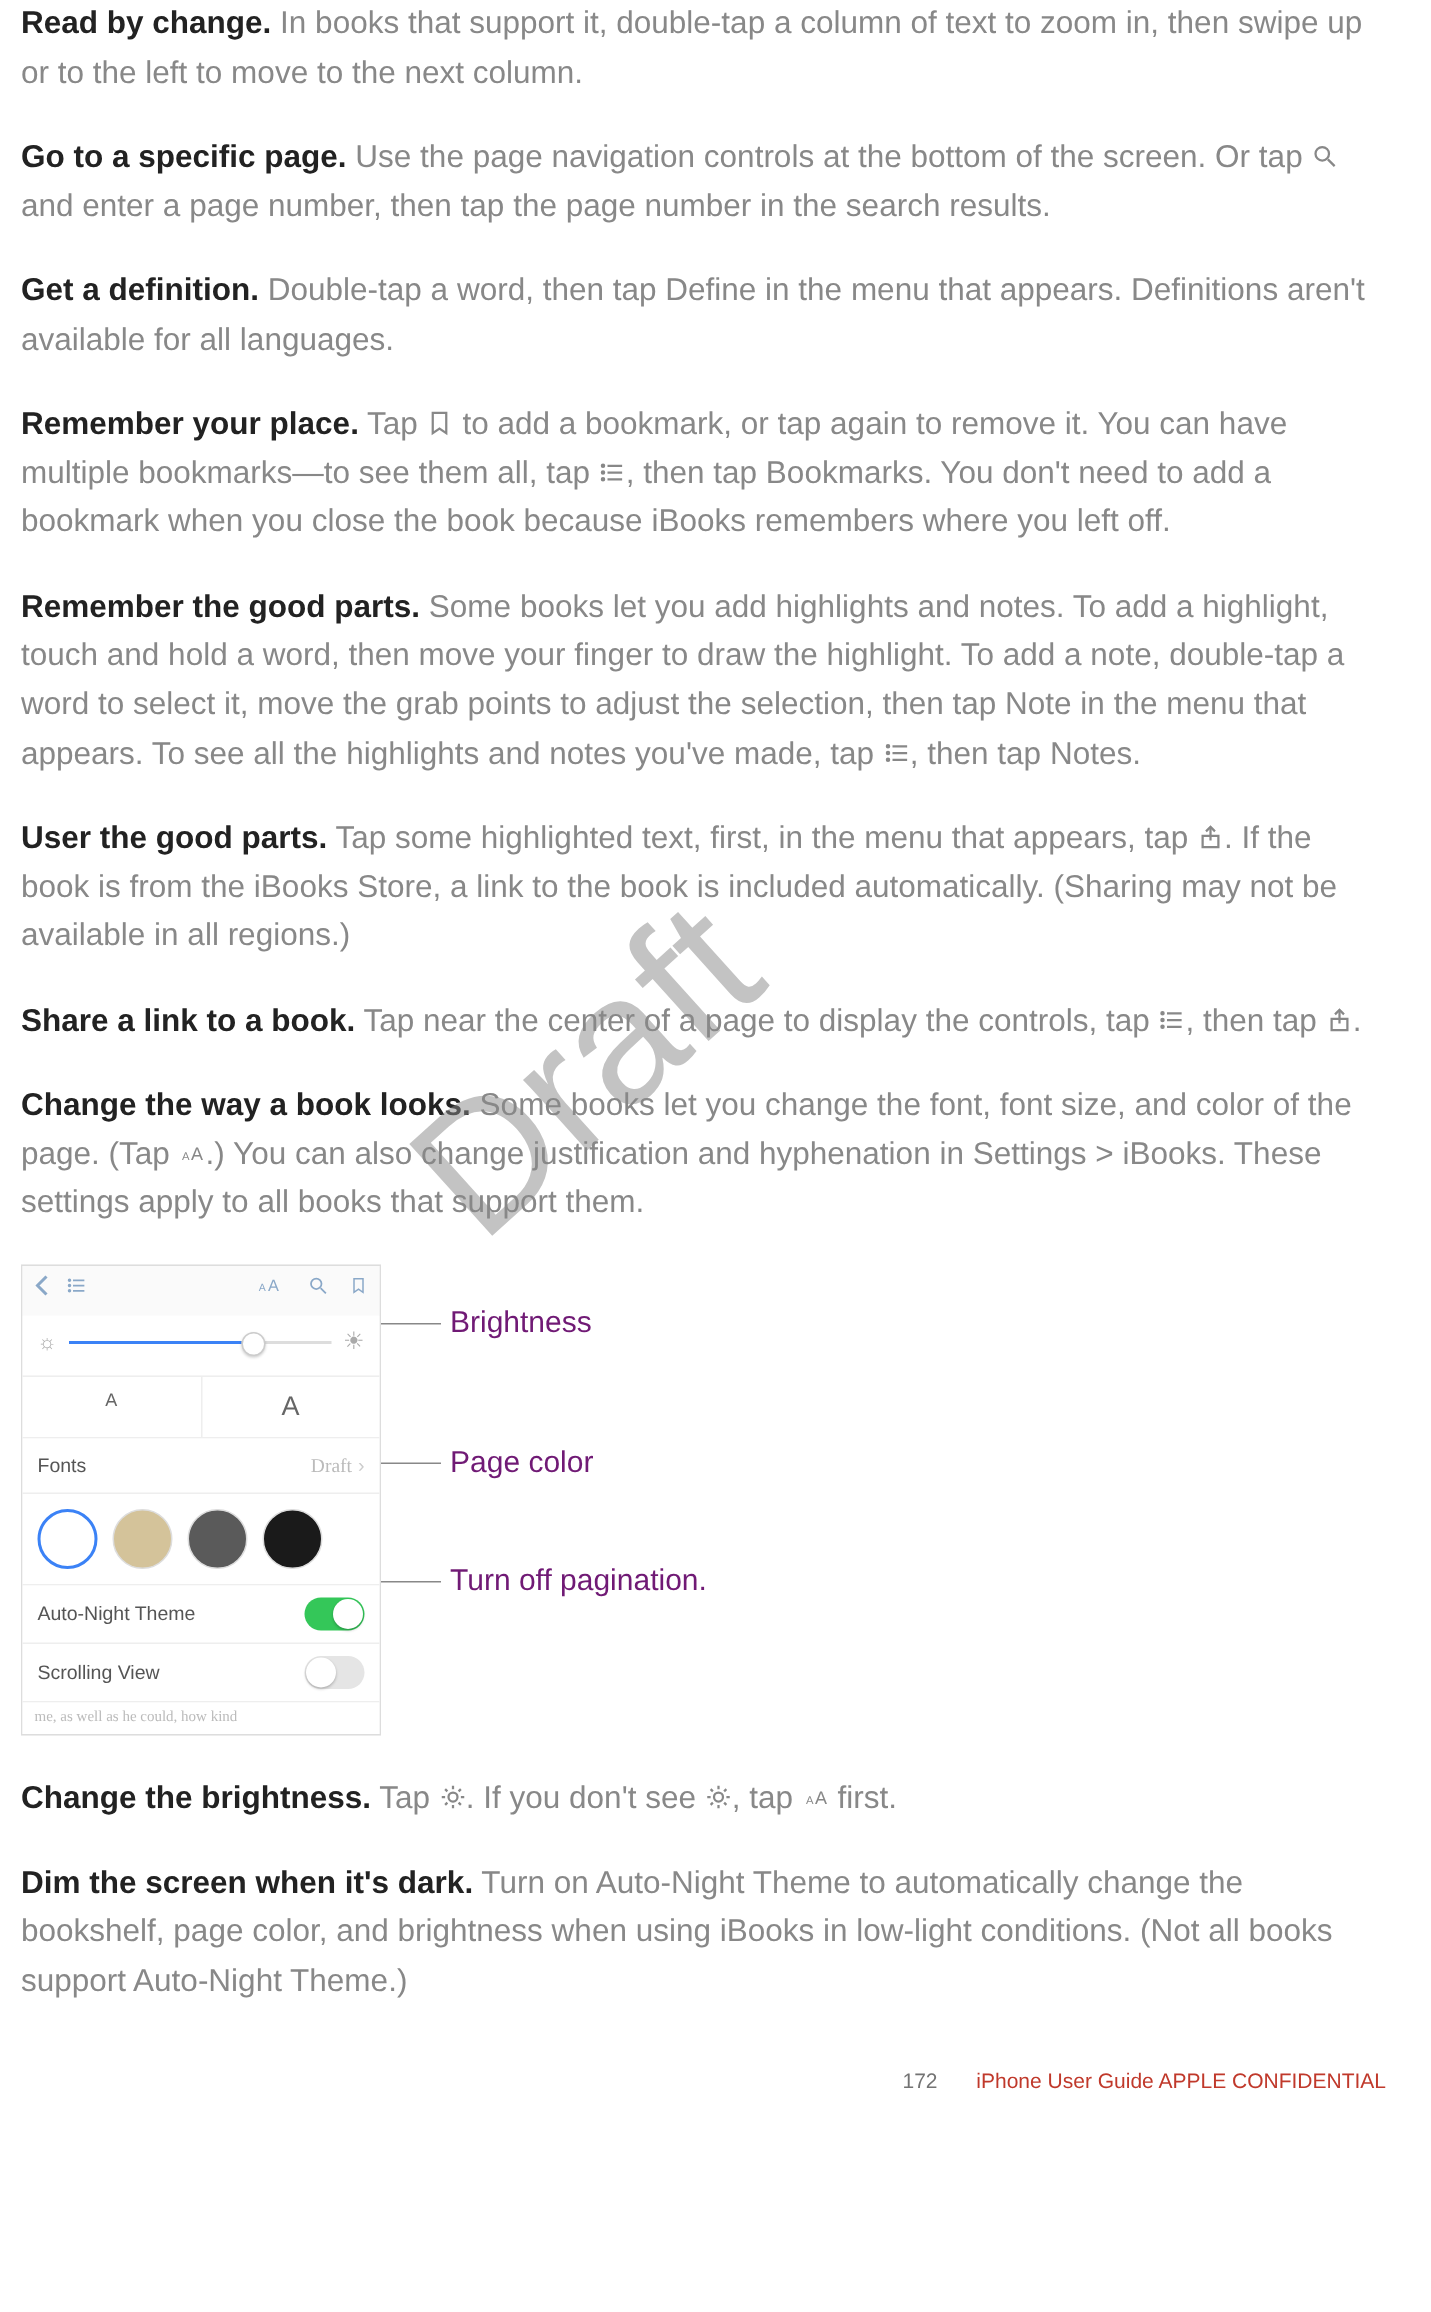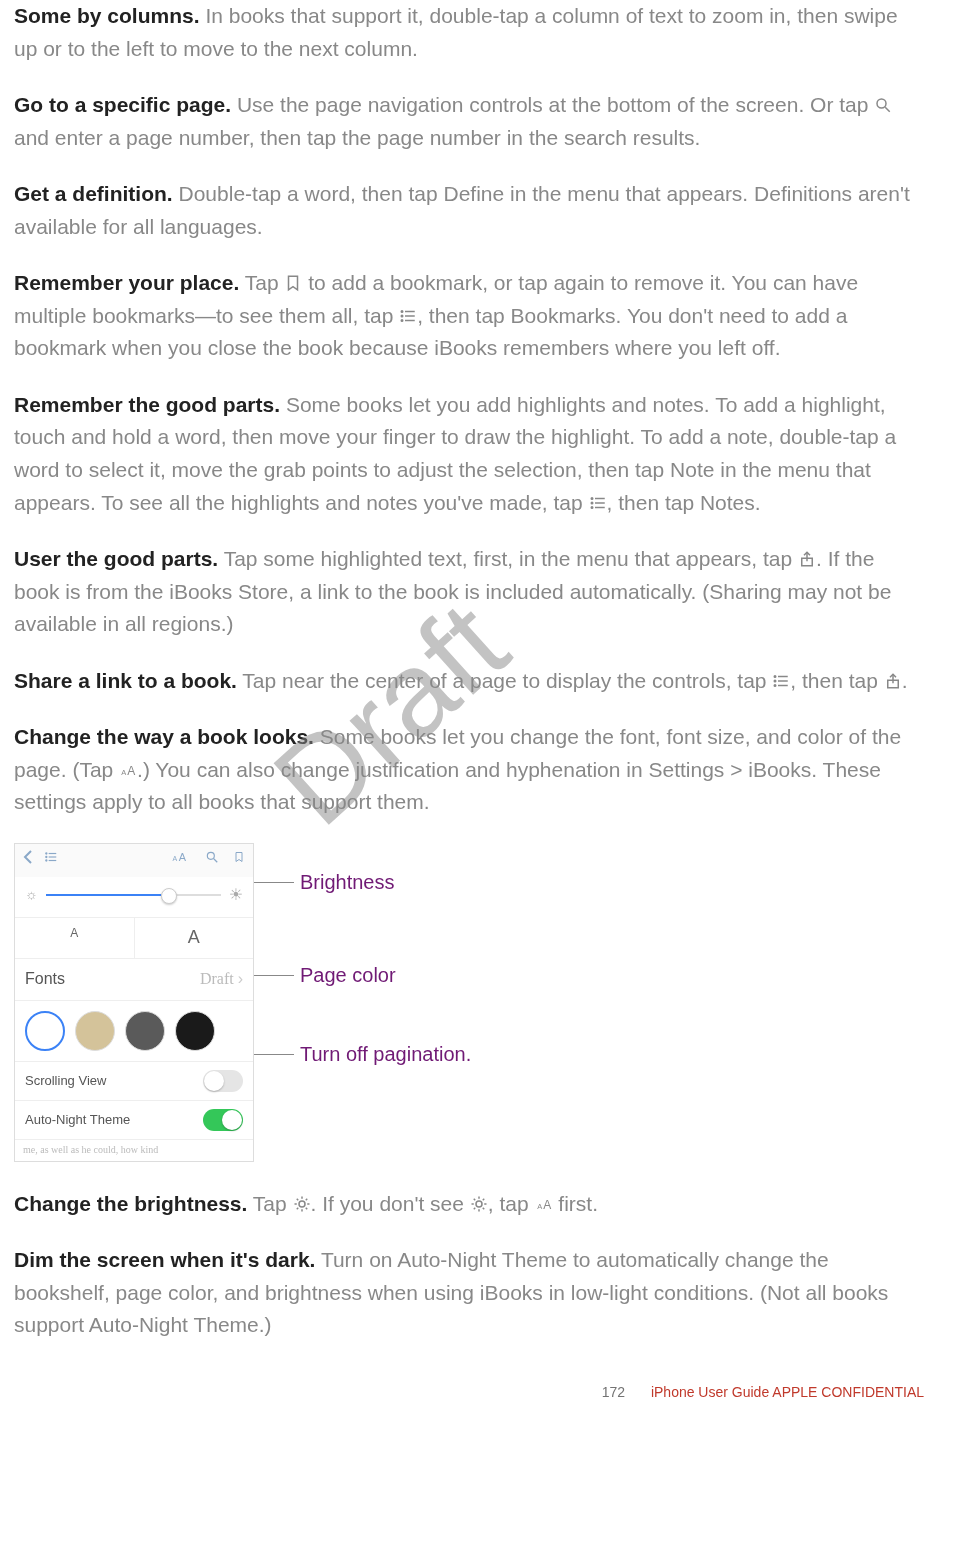--- a/index.html
+++ b/index.html
@@ -71,21 +71,21 @@
     display:flex; background:#fff; border-top:1px solid #eee; border-bottom:1px solid #eee;
   }
   .font-size-row div {
     flex:1; text-align:center; padding:6px 0; color:#666;
   }
   .font-size-row div:first-child { border-right:1px solid #eee; font-size:12px; }
   .font-size-row div:last-child { font-size:18px; }
   .fonts-row {
     display:flex; justify-content:space-between; align-items:flex-start;
     padding:8px 10px; background:#fff; border-bottom:1px solid #eee;
-    font-size:16px;
+    font-size:13px;
   }
   .fonts-row .val { color:#bbb; font-family: Georgia, serif; }
   .chev { color:#ccc; margin-left:4px; }
   .colors-row {
     display:flex; gap:10px; padding:10px; background:#fff; border-bottom:1px solid #eee;
   }
   .swatch { width:40px; height:40px; border-radius:50%; border:1px solid #ddd; }
   .sw-white { background:#fff; border:2px solid #3b82f6; }
   .sw-sepia { background:#d4c39a; }
   .sw-gray  { background:#5a5a5a; }
@@ -122,21 +122,21 @@
   }
   .footer-page { color:#737373; margin-right:10px; }
   .footer-red  { color:#c0392b;padding-left:12px; }
 </style>
 </head>
 <body>
 
 <div class="watermark">Draft</div>
 
 <p class="para">
-  <span class="lead">Some by columns.</span><span> In books that support it, double-tap a column of text to zoom in, then swipe up or to the left to move to the next column.</span>
+  <span class="lead">Read by change.</span><span> In books that support it, double-tap a column of text to zoom in, then swipe up or to the left to move to the next column.</span>
 </p>
 
 <p class="para">
   <span class="lead">Go to a specific page.</span><span> Use the page navigation controls at the bottom of the screen. Or tap </span><span class="icon"><svg viewBox="0 0 24 24" fill="none" stroke="#888" stroke-width="2">
         <circle cx="10" cy="10" r="6"></circle>
         <line x1="15" y1="15" x2="21" y2="21"></line>
       </svg></span><span> and enter a page number, then tap the page number in the search results.</span>
 </p>
 
 <p class="para">
@@ -240,26 +240,26 @@
       <span>Fonts</span>
       <span><span class="val">Draft</span><span class="chev">›</span></span>
     </div>
     <div class="colors-row">
       <div class="swatch sw-white"></div>
       <div class="swatch sw-sepia"></div>
       <div class="swatch sw-gray"></div>
       <div class="swatch sw-black"></div>
     </div>
     <div class="setting-row">
+      <span>Auto-Night Theme</span>
+      <div class="toggle on"></div>
+    </div>
+    <div class="setting-row">
       <span>Scrolling View</span>
       <div class="toggle off"></div>
-    </div>
-    <div class="setting-row">
-      <span>Auto-Night Theme</span>
-      <div class="toggle on"></div>
     </div>
     <div class="panel-cut">me, as well as he could, how kind</div>
   </div>
 
   <div class="callouts">
     <div class="callout">
       <div class="callout-line"></div>
       <span>Brightness</span>
     </div>
     <div class="callout">

